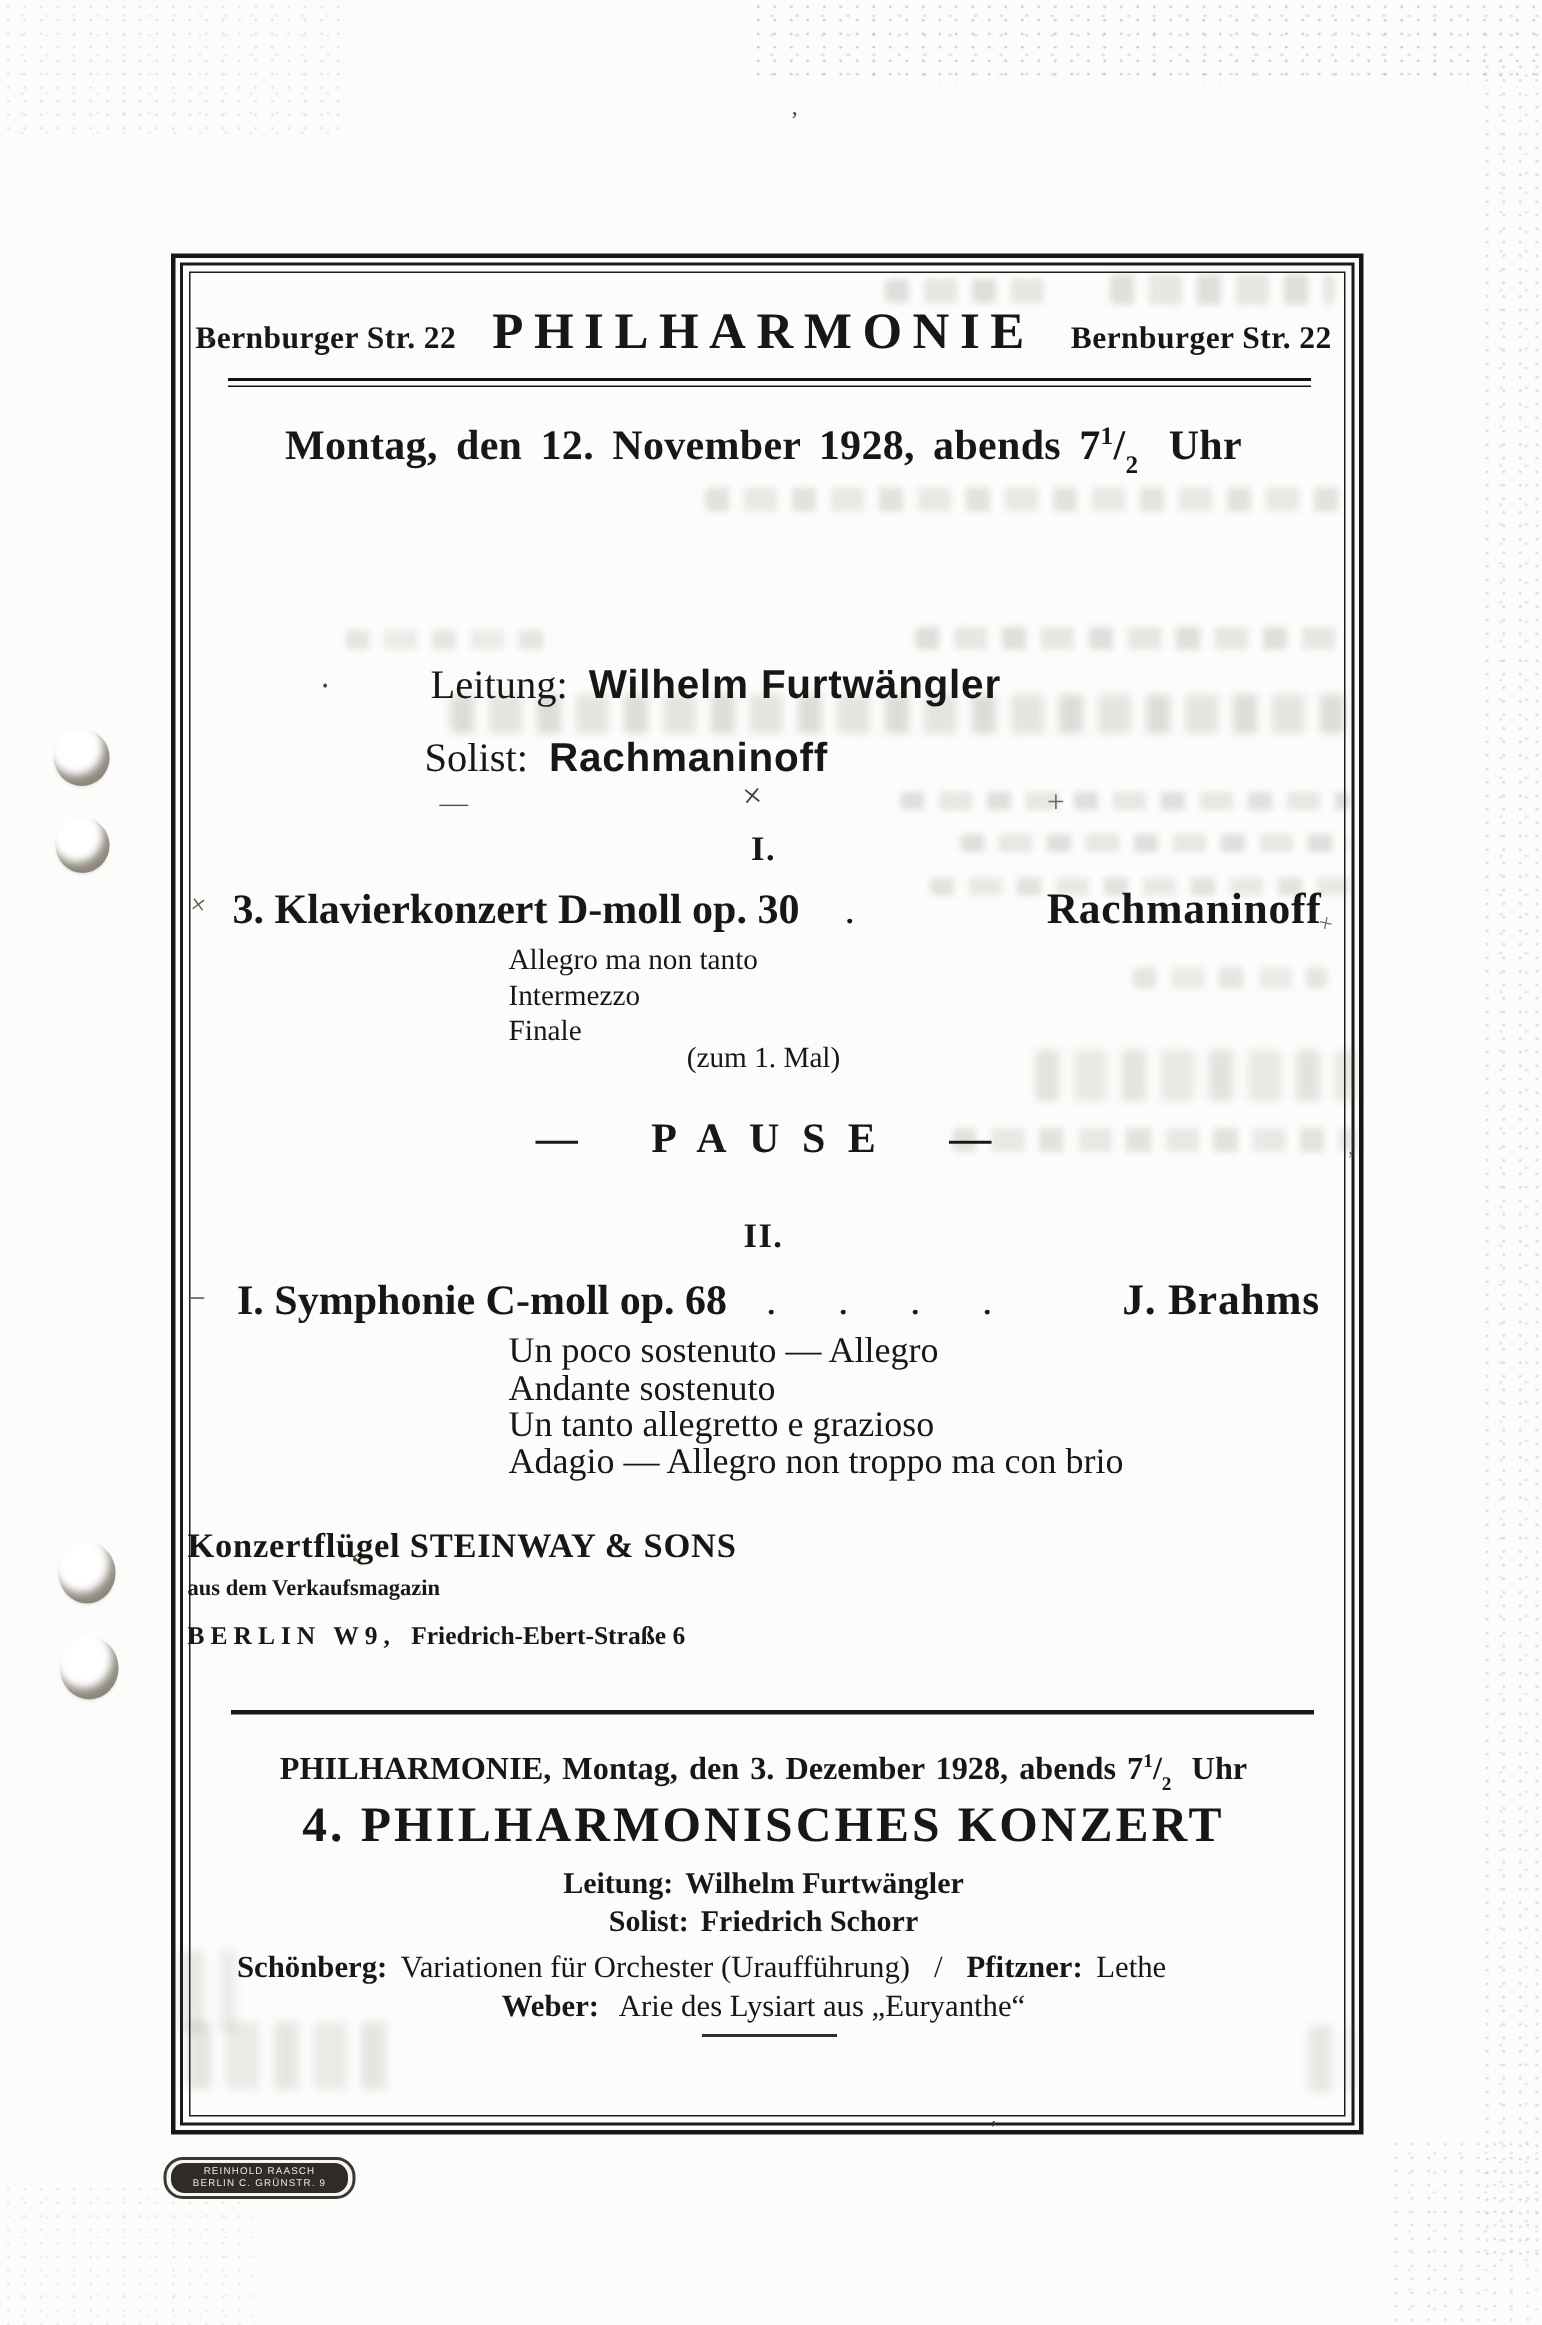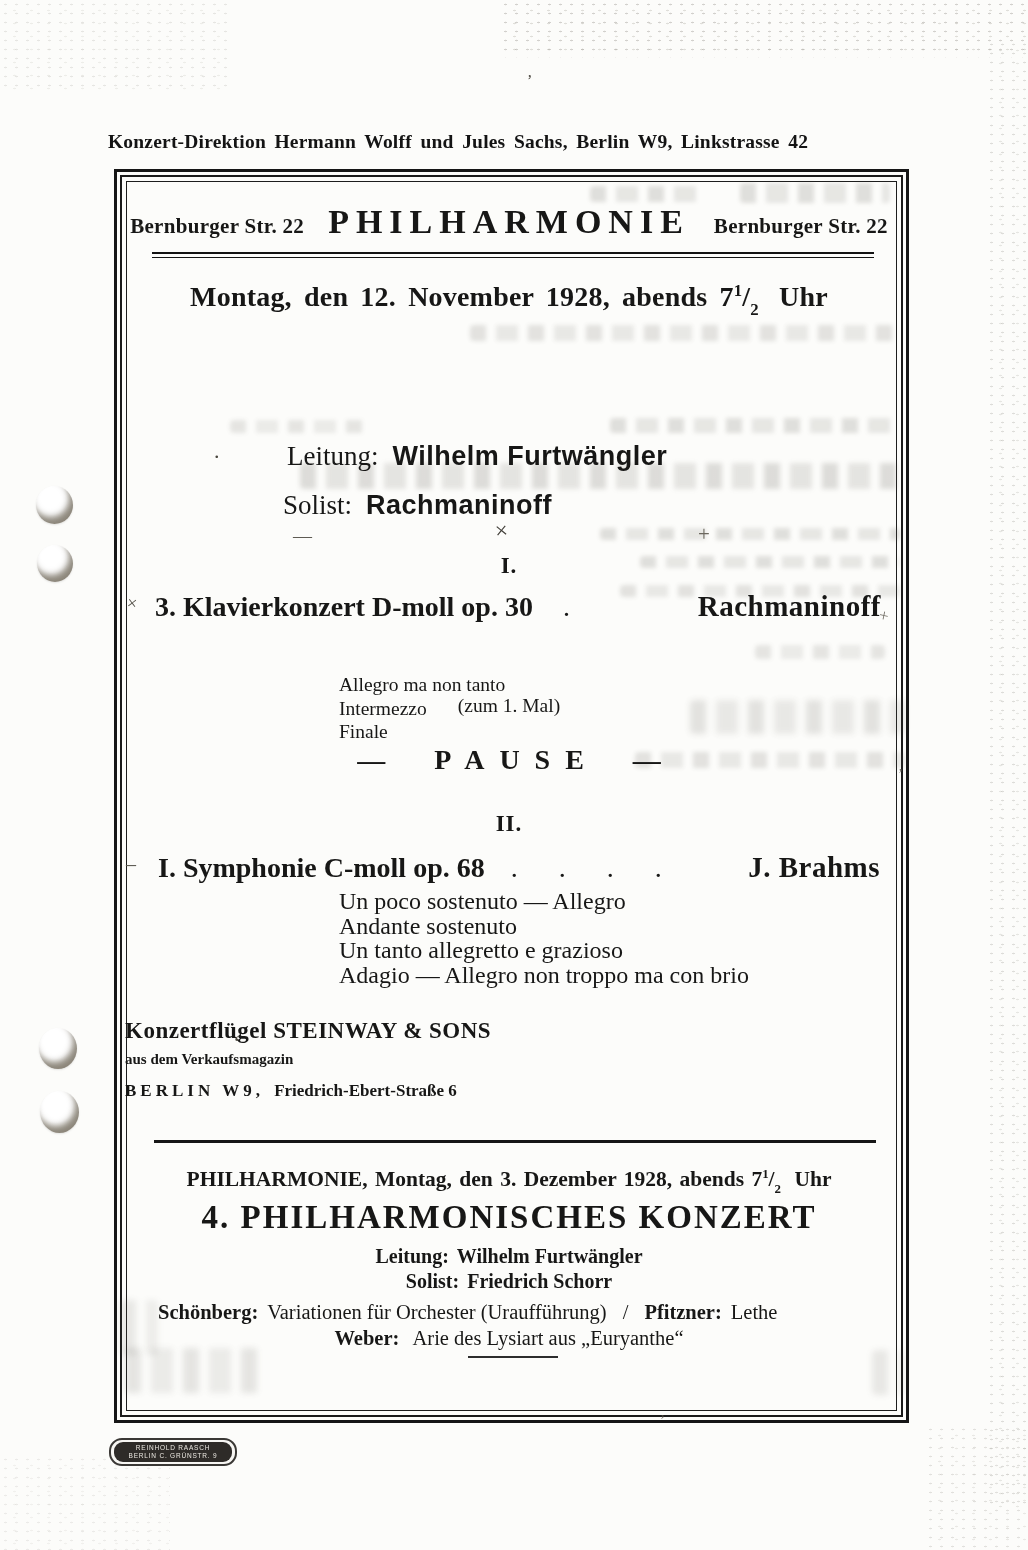--- a/index.html
+++ b/index.html
@@ -49,21 +49,21 @@
   .credit .lbl{font-size:27px;font-weight:500;}
   .credit .nm{font-family:"Liberation Sans","DejaVu Sans",sans-serif;font-weight:700;font-size:27px;margin-left:14px;letter-spacing:.5px;}
 
   .numeral{left:125px;top:553px;width:768px;text-align:center;font-size:23px;font-weight:600;letter-spacing:1px;}
 
   .workrow{display:flex;align-items:baseline;}
   .workrow .work{font-size:28px;font-weight:bold;}
   .workrow .sep{font-size:28px;margin-left:30px;}
   .workrow .composer{margin-left:auto;font-size:29px;font-weight:700;letter-spacing:.5px;}
 
-  .movements{font-size:19.5px;line-height:23.5px;margin-top:44px;}
+  .movements{font-size:19.5px;line-height:23.5px;}
   .movements2{font-size:24px;line-height:24.5px;}
 
   .pause{left:125px;top:744px;width:768px;display:flex;justify-content:center;align-items:baseline;gap:34px;font-size:28px;font-weight:600;}
   .pause .pl{letter-spacing:15px;padding-left:15px;}
 
   .steinway{left:125px;top:1018px;width:768px;text-align:left;font-weight:700;}
   .steinway .l1{font-size:23px;letter-spacing:.5px;}
   .steinway .l2{font-size:15px;margin-top:7px;}
   .steinway .l3{font-size:17px;margin-top:13px;}
   .steinway .sp{letter-spacing:4px;}
@@ -110,21 +110,20 @@
 <body>
 
 <div class="page">
 
   <div class="noise abs" style="left:500px;top:0;width:528px;height:58px;opacity:.55;"></div>
   <div class="noise abs" style="left:986px;top:40px;width:42px;height:1470px;opacity:.4;"></div>
   <div class="noise abs" style="left:0;top:0;width:230px;height:90px;opacity:.28;"></div>
   <div class="noise abs" style="left:925px;top:1425px;width:103px;height:125px;opacity:.35;"></div>
   <div class="noise abs" style="left:0;top:1455px;width:170px;height:95px;opacity:.22;"></div>
 
-  <div class="abs publisher">Konzert-Direktion Hermann Wolff und Jules Sachs, Berlin W9, Linkstrasse 42</div>
 
   <div class="frame"></div>
 
   <div class="ghost" style="left:590px;top:186px;width:110px;height:16px;"></div>
   <div class="ghost" style="left:740px;top:183px;width:150px;height:20px;"></div>
   <div class="ghost" style="left:470px;top:325px;width:430px;height:16px;opacity:.45;"></div>
   <div class="ghost" style="left:230px;top:420px;width:140px;height:13px;opacity:.4;"></div>
   <div class="ghost" style="left:610px;top:418px;width:290px;height:15px;"></div>
   <div class="ghost" style="left:300px;top:463px;width:600px;height:26px;opacity:.55;filter:blur(2.8px);"></div>
   <div class="ghost" style="left:600px;top:528px;width:300px;height:12px;"></div>

